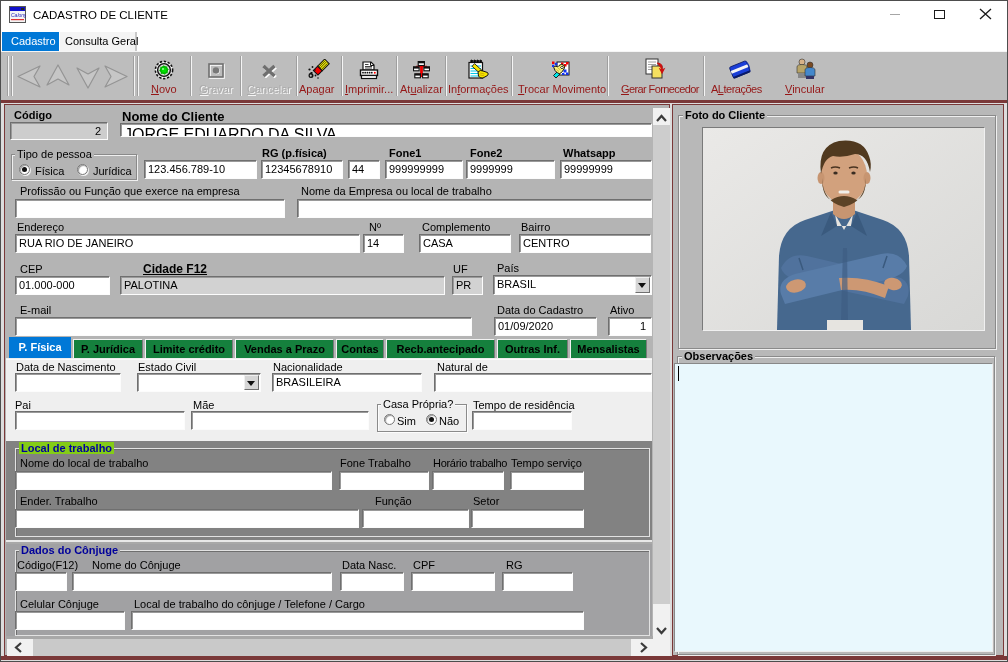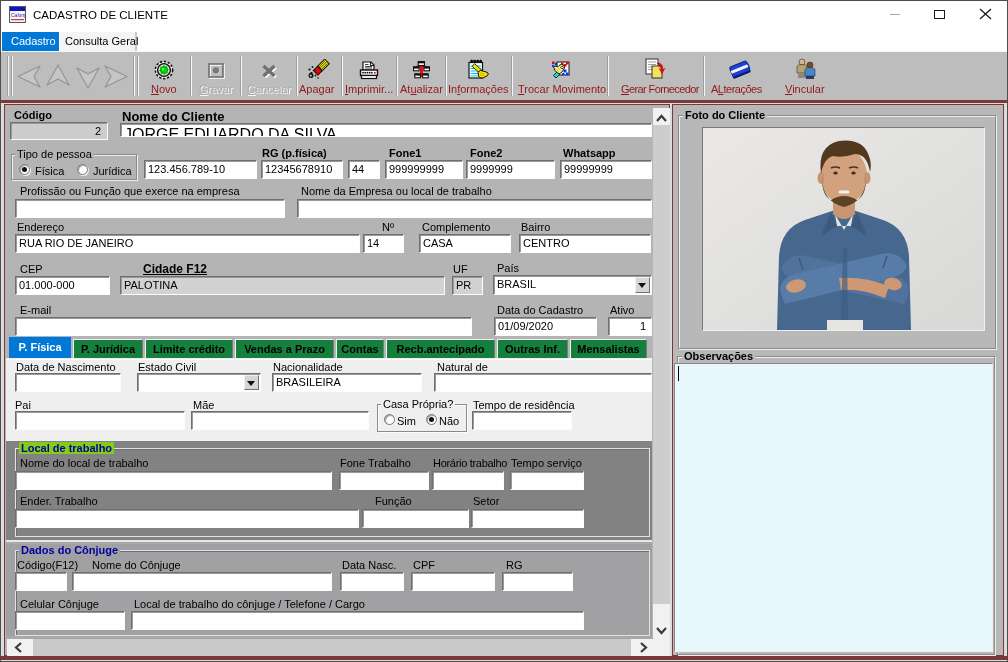--- a/index.html
+++ b/index.html
@@ -256,21 +256,21 @@
 <div class="blbl" style="left:563px;top:147px;">Whatsapp</div>
 <div class="inp" style="left:560px;top:160px;width:92px;height:19px;">99999999</div>
 
 <div class="lbl" style="left:20px;top:185px;">Profissão ou Função que exerce na empresa</div>
 <div class="inp" style="left:15px;top:199px;width:270px;height:19px;"></div>
 <div class="lbl" style="left:301px;top:185px;">Nome da Empresa ou local de trabalho</div>
 <div class="inp" style="left:297px;top:199px;width:355px;height:19px;"></div>
 
 <div class="lbl" style="left:17px;top:221px;">Endereço</div>
 <div class="inp" style="left:15px;top:234px;width:345px;height:19px;">RUA RIO DE JANEIRO</div>
-<div class="lbl" style="left:382px;top:221px;">Nº</div>
+<div class="lbl" style="left:369px;top:221px;">Nº</div>
 <div class="inp" style="left:363px;top:234px;width:41px;height:19px;">14</div>
 <div class="lbl" style="left:422px;top:221px;">Complemento</div>
 <div class="inp" style="left:419px;top:234px;width:92px;height:19px;">CASA</div>
 <div class="lbl" style="left:521px;top:221px;">Bairro</div>
 <div class="inp" style="left:519px;top:234px;width:132px;height:19px;">CENTRO</div>
 
 <div class="lbl" style="left:20px;top:263px;">CEP</div>
 <div class="inp" style="left:15px;top:276px;width:95px;height:19px;">01.000-000</div>
 <div class="blbl" style="left:143px;top:262px;font-size:12px;text-decoration:underline;">Cidade F12</div>
 <div class="ginp" style="left:120px;top:276px;width:325px;height:19px;">PALOTINA</div>

